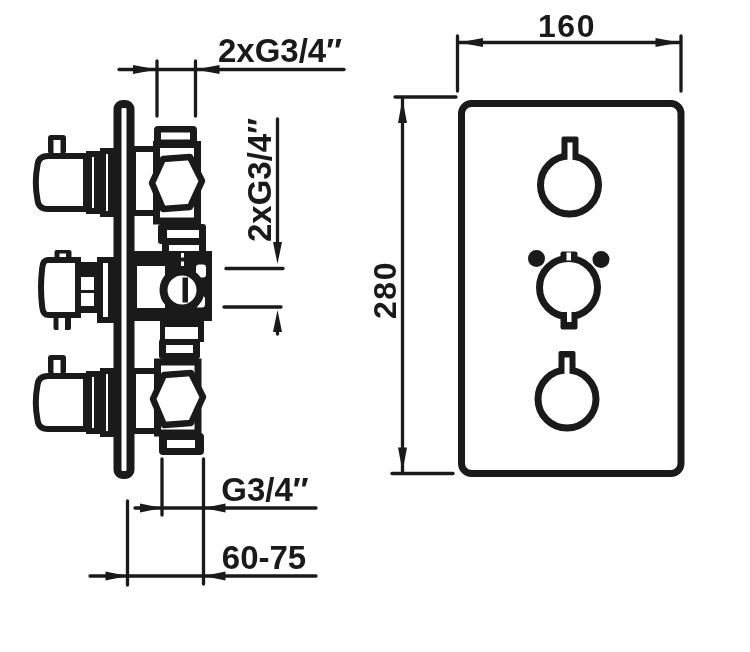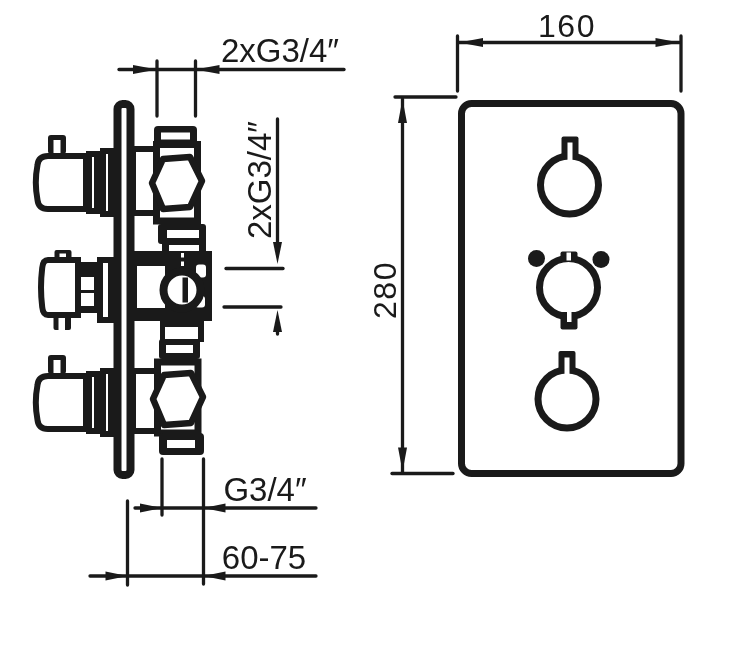--- a/index.html
+++ b/index.html
@@ -1,16 +1,16 @@
 <!DOCTYPE html>
 <html><head>
 <meta charset="utf-8">
 <style>
   html,body{margin:0;padding:0;background:#ffffff;}
-  .stage{width:742px;height:652px;background:#ffffff;position:relative;overflow:hidden;}
+  .stage{width:742px;height:652px;background:#ffffff;position:relative;overflow:hidden;font-weight:bold;}
   svg{display:block;}
   text{font-family:"Liberation Sans",sans-serif;fill:#1a1a1a;}
 </style>
 </head>
 <body>
 
 <div class="stage">
 <svg width="750" height="652" viewBox="0 0 750 652" xmlns="http://www.w3.org/2000/svg">
 
   <g>

